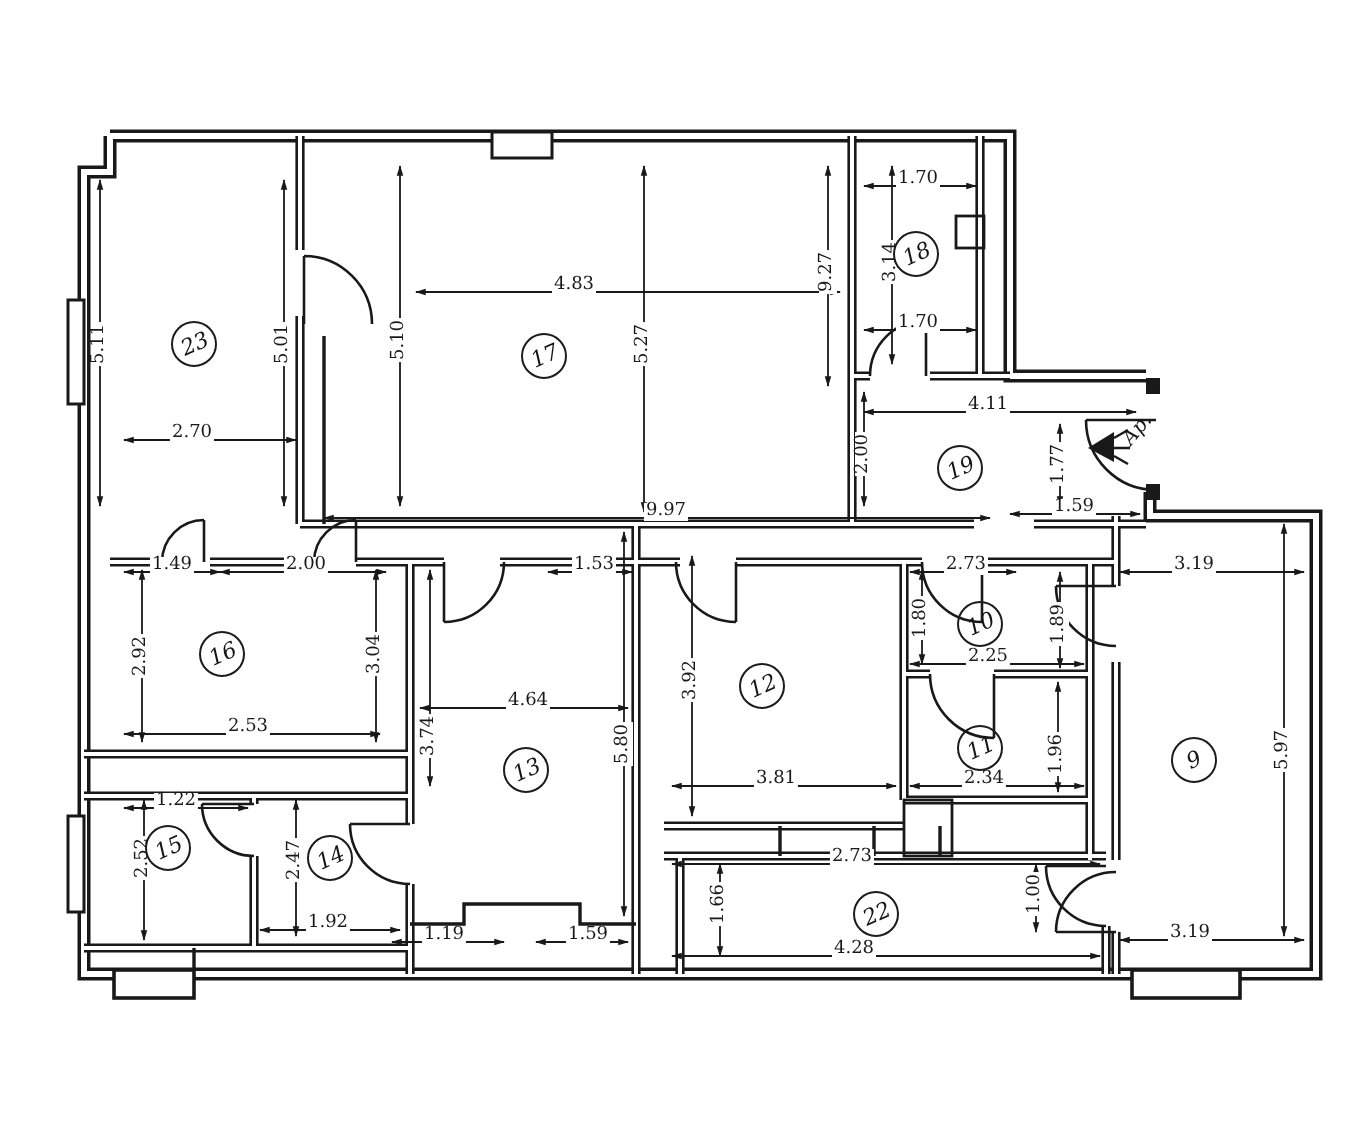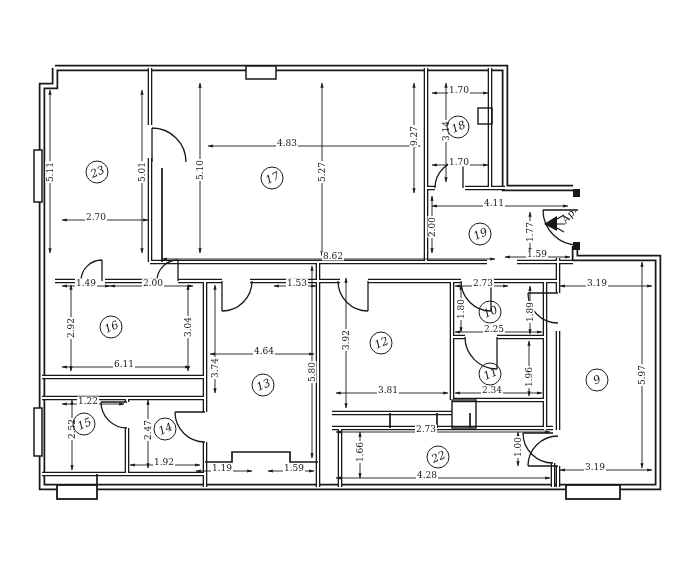--- a/index.html
+++ b/index.html
@@ -171,26 +171,26 @@
   <span class="dim" style="left:287px;top:143px">4.83</span>
   <span class="dim v" style="left:322px;top:172px">5.27</span>
   <span class="dim v" style="left:414px;top:136px">9.27</span>
   <span class="dim" style="left:459px;top:90px">1.70</span>
   <span class="dim v" style="left:446px;top:131px">3.14</span>
   <span class="dim" style="left:459px;top:162px">1.70</span>
   <span class="dim" style="left:494px;top:203px">4.11</span>
   <span class="dim v" style="left:432px;top:227px">2.00</span>
   <span class="dim v" style="left:530px;top:232px">1.77</span>
   <span class="dim" style="left:537px;top:254px">1.59</span>
-  <span class="dim" style="left:333px;top:256px">8.62</span>
+  <span class="dim" style="left:333px;top:256px">9.97</span>
   <span class="dim" style="left:86px;top:283px">1.49</span>
   <span class="dim" style="left:153px;top:283px">2.00</span>
   <span class="dim v" style="left:71px;top:328px">2.92</span>
   <span class="dim v" style="left:188px;top:327px">3.04</span>
-  <span class="dim" style="left:124px;top:364px">6.11</span>
+  <span class="dim" style="left:124px;top:364px">2.53</span>
   <span class="dim v" style="left:215px;top:368px">3.74</span>
   <span class="dim" style="left:297px;top:283px">1.53</span>
   <span class="dim" style="left:264px;top:351px">4.64</span>
   <span class="dim v" style="left:312px;top:372px">5.80</span>
   <span class="dim" style="left:222px;top:468px">1.19</span>
   <span class="dim" style="left:294px;top:468px">1.59</span>
   <span class="dim v" style="left:346px;top:340px">3.92</span>
   <span class="dim" style="left:388px;top:390px">3.81</span>
   <span class="dim" style="left:483px;top:283px">2.73</span>
   <span class="dim v" style="left:461px;top:309px">1.80</span>

